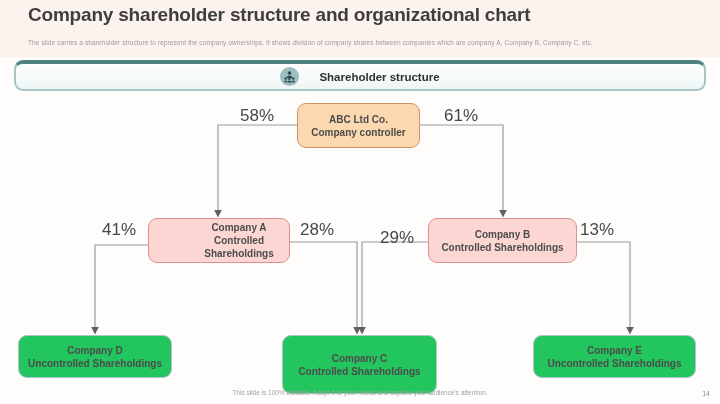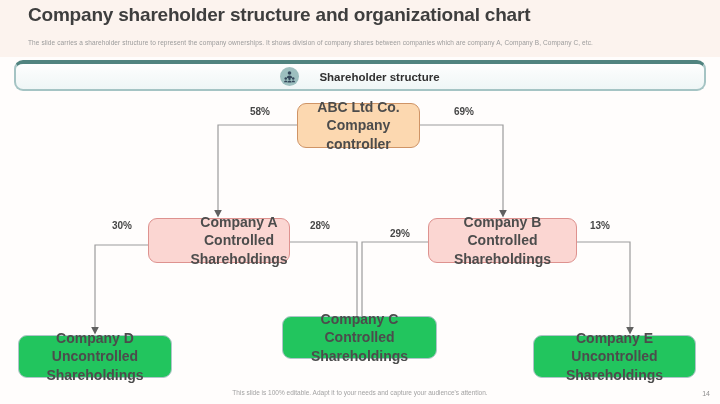--- a/index.html
+++ b/index.html
@@ -21,28 +21,28 @@
     border:2px solid #a5c4c4;border-top:4px solid #50837f;border-radius:9px;
     background:linear-gradient(180deg,#fefefe 0%,#eff6f6 100%);
     display:flex;align-items:center;justify-content:center;gap:20px;
   }
   .banner-icon{width:19px;height:19px;display:inline-flex;}
   .banner-label{font-size:11.5px;font-weight:bold;color:#313131;}
   .connectors{position:absolute;left:0;top:0;}
   .node{
     position:absolute;box-sizing:border-box;border-radius:9px;
     display:flex;flex-direction:column;align-items:center;justify-content:center;
-    text-align:center;font-weight:bold;color:#4c4c4c;font-size:14px;line-height:1.3;
+    text-align:center;font-weight:bold;color:#4c4c4c;font-size:10px;line-height:1.3;
   }
   .node-controller{background:#fcd8b0;border:1px solid #cf9466;}
   .node-controlled{background:#fbd6d2;border:1px solid #de928f;}
   .node-plain{background:#22c55e;border:1px solid #b0c5c9;}
   .pct{
-    position:absolute;width:40px;text-align:center;
-    font-size:10px;font-weight:bold;color:#474747;
+    position:absolute;width:40px;
+    font-size:17px;font-weight:normal;color:#474747;
   }
   .footer{
     position:absolute;left:180px;top:389px;width:360px;margin:0;
     font-size:6.5px;color:#a2a2a2;text-align:center;
   }
   .pageno{position:absolute;right:10px;top:390px;font-size:7px;color:#8f8f8f;}
 </style>
 </head>
 <body>
 
@@ -82,22 +82,22 @@
       <polygon points="214.2,210 221.8,210 218,217.5"></polygon>
       <polygon points="499.2,210 506.8,210 503,217.5"></polygon>
       <polygon points="91.2,327 98.8,327 95,334.5"></polygon>
       <polygon points="353.2,327 360.8,327 357,334.5"></polygon>
       <polygon points="358.2,327 365.8,327 362,334.5"></polygon>
       <polygon points="626.2,327 633.8,327 630,334.5"></polygon>
     </g>
   </svg>
 
   <div class="pct" style="left:240px;top:106px;">58%</div>
-  <div class="pct" style="left:444px;top:106px;">69%</div>
-  <div class="pct" style="left:102px;top:220px;">30%</div>
+  <div class="pct" style="left:444px;top:106px;">61%</div>
+  <div class="pct" style="left:102px;top:220px;">41%</div>
   <div class="pct" style="left:300px;top:220px;">28%</div>
   <div class="pct" style="left:380px;top:228px;">29%</div>
   <div class="pct" style="left:580px;top:220px;">13%</div>
 
   <div class="node node-controller" style="left:297px;top:103px;width:123px;height:45px;">
     <span>ABC Ltd Co.</span>
     <span>Company controller</span>
   </div>
 
   <div class="node node-controlled" style="left:148px;top:218px;width:142px;height:45px;padding-left:40px;">
@@ -108,21 +108,21 @@
   <div class="node node-controlled" style="left:428px;top:218px;width:149px;height:45px;">
     <span>Company B</span>
     <span>Controlled Shareholdings</span>
   </div>
 
   <div class="node node-plain" style="left:18px;top:335px;width:154px;height:43px;">
     <span>Company D</span>
     <span>Uncontrolled Shareholdings</span>
   </div>
 
-  <div class="node node-plain" style="left:282px;top:316px;width:155px;height:43px;">
+  <div class="node node-plain" style="left:282px;top:335px;width:155px;height:59px;">
     <span>Company C</span>
     <span>Controlled Shareholdings</span>
   </div>
 
   <div class="node node-plain" style="left:533px;top:335px;width:163px;height:43px;">
     <span>Company E</span>
     <span>Uncontrolled Shareholdings</span>
   </div>
 
   <p class="footer">This slide is 100% editable. Adapt it to your needs and capture your audience's attention.</p>

